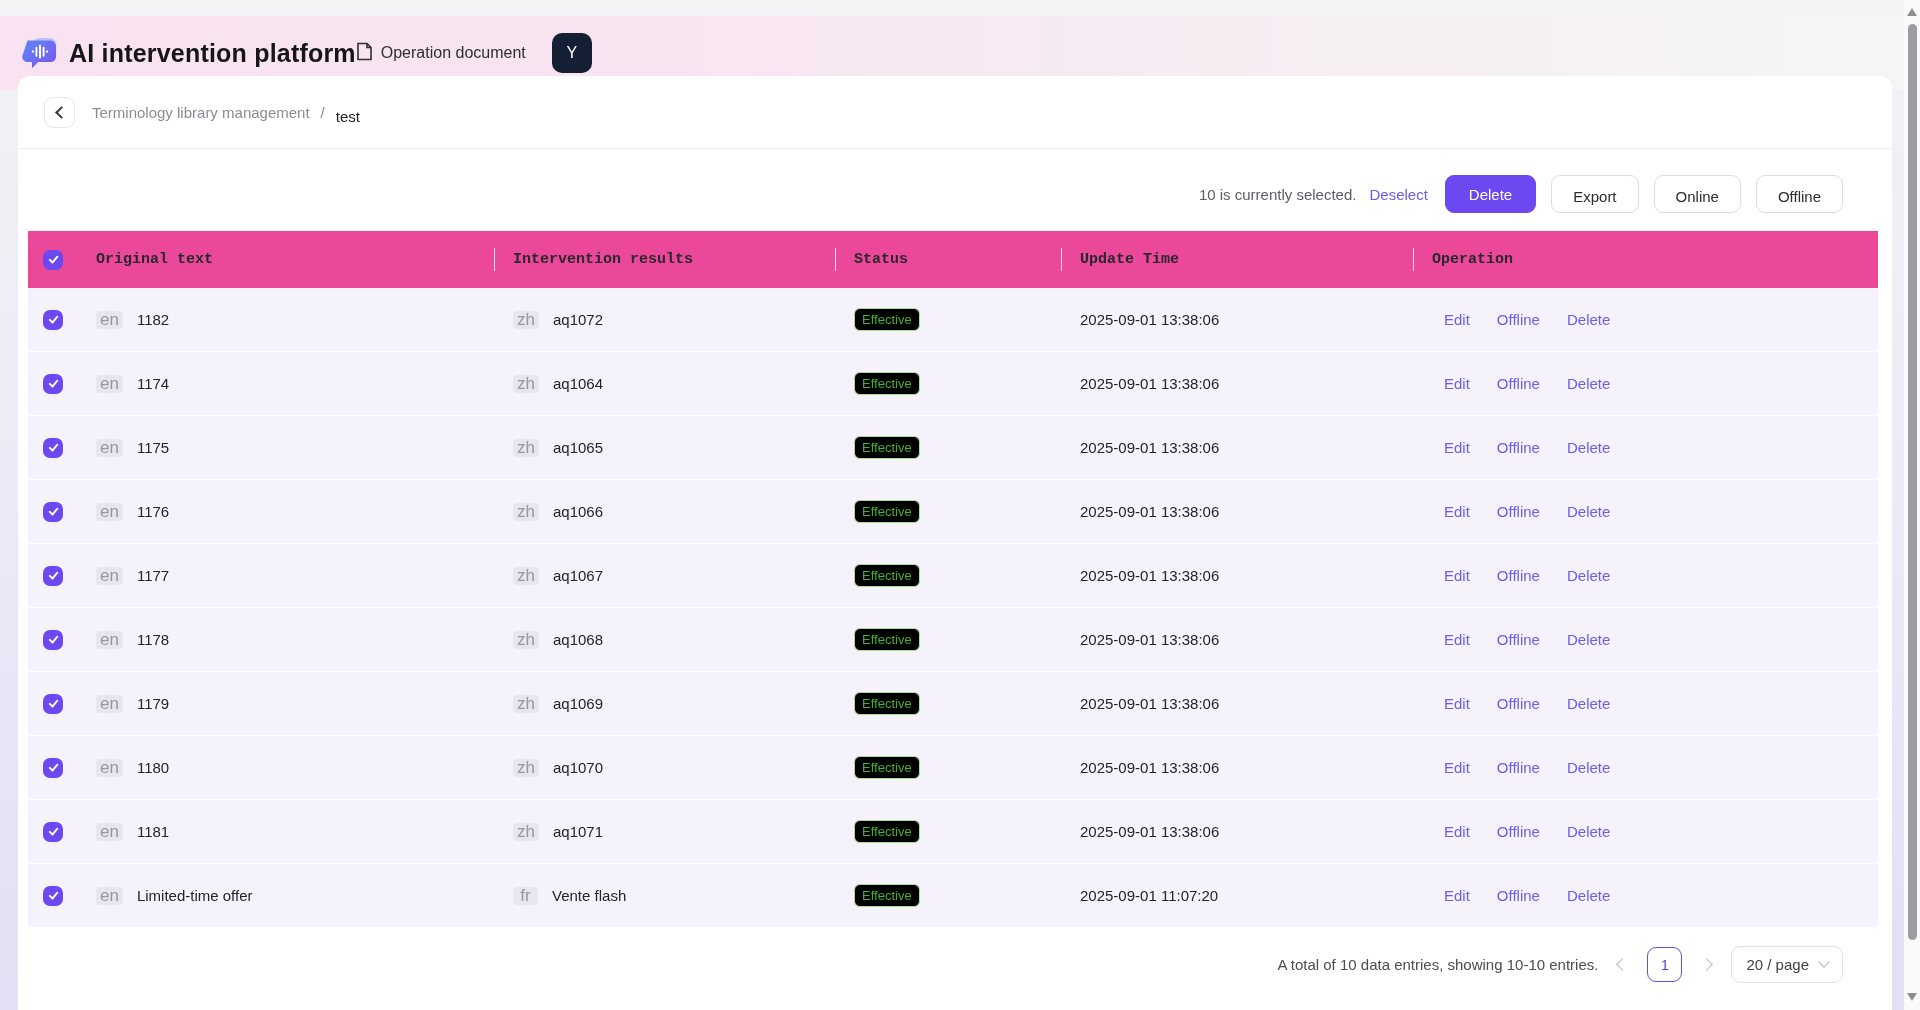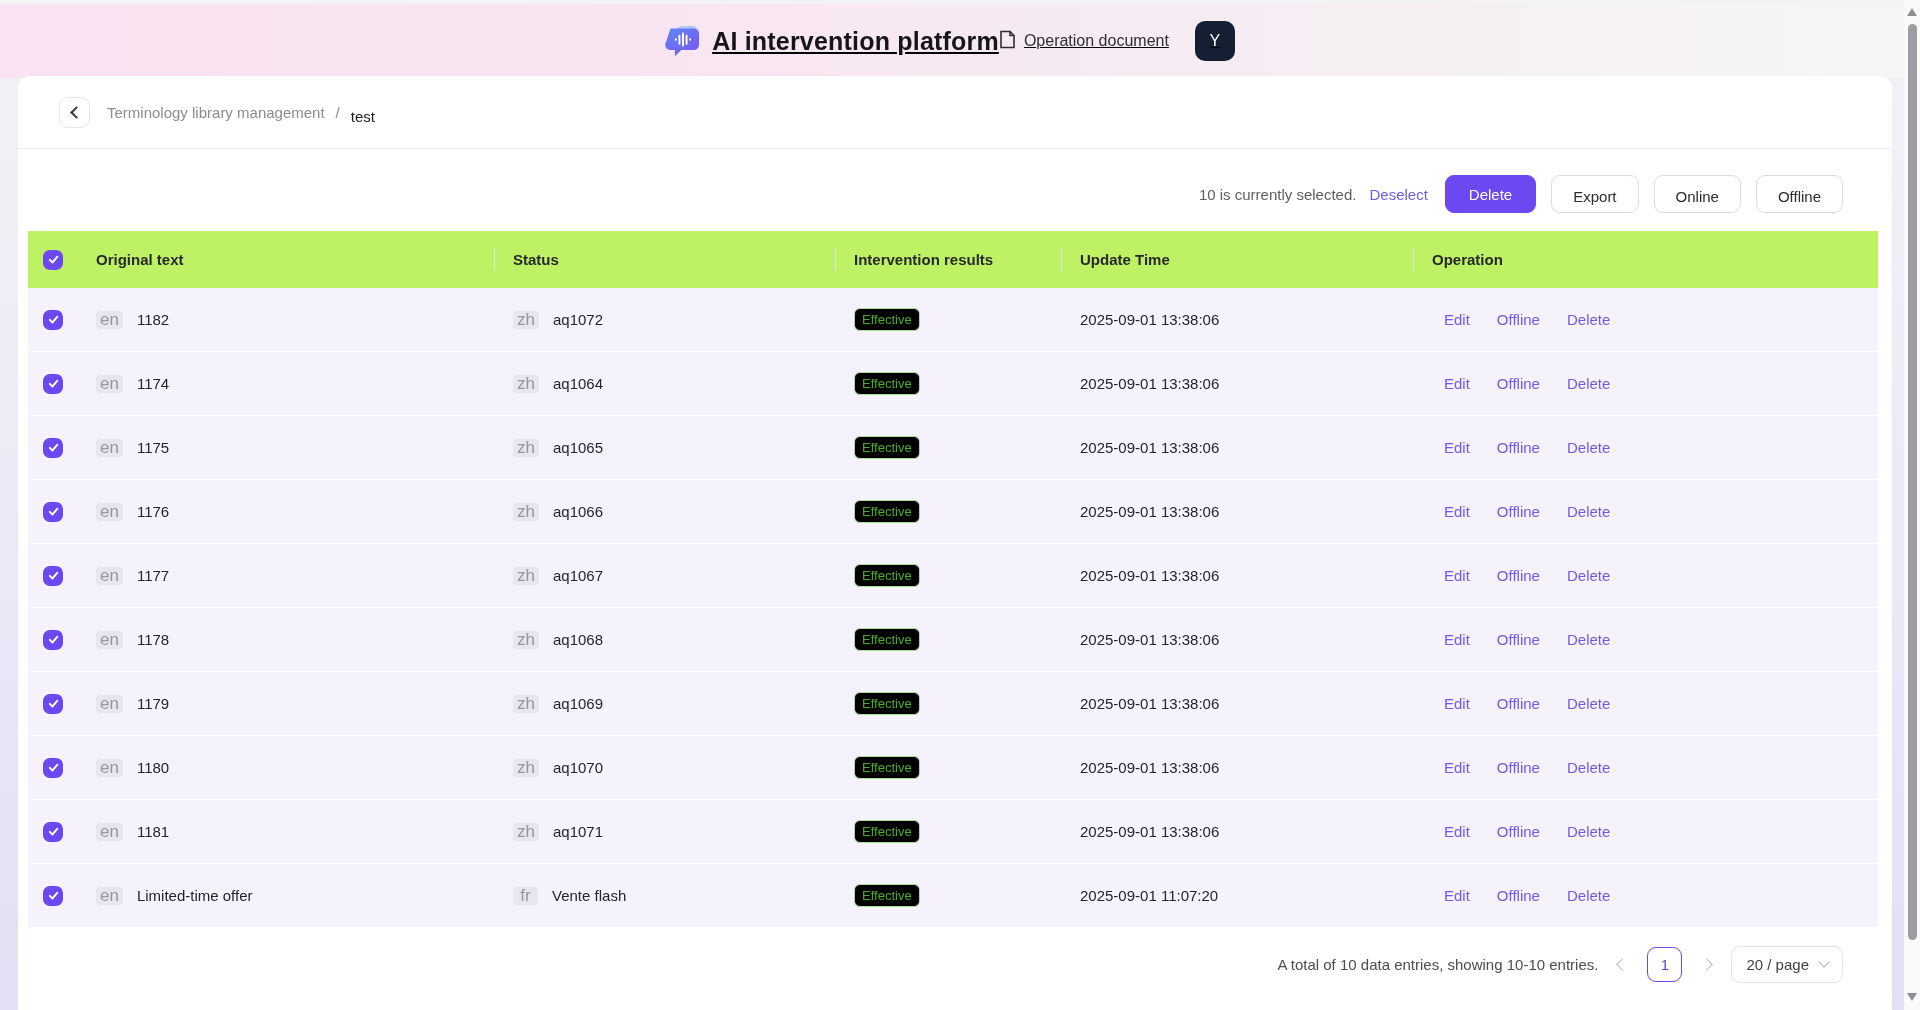--- a/index.html
+++ b/index.html
@@ -1,36 +1,36 @@
 <!DOCTYPE html>
 <html><head>
 <meta charset="utf-8">
 <style>
   * { margin:0; padding:0; box-sizing:border-box; }
   html,body { width:1920px; height:1010px; overflow:hidden;
     font-family:"Liberation Sans", sans-serif; }
   body { background:linear-gradient(180deg,#f3f2f4 0%,#ece8f7 55%,#e3dff4 100%); position:relative; }
 
   
-  .topbar { position:absolute; left:0; top:4px; width:1904px; height:74px;
+  .topbar { position:absolute; left:0; top:16px; width:1904px; height:74px;
     background:linear-gradient(90deg,#f9e2f1 0%,#f8e5f1 35%,#f5eef3 70%,#f6f5f6 100%);
-    display:flex; align-items:center; justify-content:center; padding:0 26px 0 22px;text-decoration:underline; }
+    display:flex; align-items:center; justify-content:flex-start; padding:0 26px 0 22px; }
   .brand { display:flex; align-items:center; gap:11px; }
   .logo { width:36px; height:33px; display:inline-block; }
   .app-title { font-size:25px; font-weight:700; color:#16161a; letter-spacing:.2px; }
   .top-right { display:flex; align-items:center; gap:26px; }
   .doc-link { display:flex; align-items:center; gap:8px; font-size:16px; color:#2e2e33; cursor:pointer; }
   .avatar { width:40px; height:40px; border-radius:10px; background:#141f33; color:#fff;
     font-size:16px; display:flex; align-items:center; justify-content:center; font-weight:500; }
 
   
   .card { position:absolute; left:18px; top:76px; width:1874px; height:934px;
     background:#ffffff; border-radius:12px 12px 0 0; }
 
-  .breadcrumb-row { height:72px; display:flex; align-items:center; padding-left:41px; }
+  .breadcrumb-row { height:72px; display:flex; align-items:center; padding-left:26px; }
   .back-btn { width:31px; height:31px; border-radius:9px; border:1px solid #e7e7e9; background:#fff;
     display:flex; align-items:center; justify-content:center; cursor:pointer; margin-right:17px; }
   .chev { width:9px; height:9px; border-left:2px solid #37373c; border-bottom:2px solid #37373c; display:inline-block; }
   .chev.left { transform:rotate(45deg); margin-left:3px; }
   .crumb-parent { font-size:15px; color:#8c8c91; cursor:pointer; }
   .crumb-sep { font-size:15px; color:#8c8c91; margin:0 11px; }
   .crumb-current { font-size:15px; color:#222226;margin-top:8px; }
   .divider { border-top:1px solid #eeeeef; }
 
   
@@ -38,21 +38,21 @@
     justify-content:flex-end; padding-right:49px; }
   .sel-info { font-size:15px; color:#5d5d63; margin-right:13px; }
   .deselect { font-size:15px; color:#6e5ce6; cursor:pointer; margin-right:17px; text-decoration:none;text-align:center; }
   .btn { height:38px; border-radius:9px; font-size:15px; cursor:pointer; font-family:inherit; }
   .btn.primary { background:#6c48f0; color:#fff; border:1px solid #6c48f0; padding:0 23px; }
   .btn.plain { background:#fff; color:#2b2b30; border:1px solid #dcdcdf; padding:12px 21px; margin-left:15px; }
 
   
   .table { margin:18px 14px 0 10px; width:1850px; }
   .grid-row { display:grid; grid-template-columns:50px 417px 341px 226px 352px 1fr; }
-  .thead { height:57px; background:#bef264; font-size:15px; font-weight:700; color:#28282d; }
+  .thead { height:57px; background:#ec4899; font-size:15px; font-weight:700; color:#28282d;font-family:Liberation Mono, monospace; }
   .cell { display:flex; align-items:center; padding-left:18px; position:relative; }
   .c-check { padding-left:0; justify-content:center; }
   .thead .cell.hsep::after { content:""; position:absolute; right:0; top:17px; height:23px; width:1px; background:#e4e4e7; }
   .trow { height:64px; background:#f5f2fc; border-bottom:1px solid #ffffff; font-size:15px; color:#242428; }
   .checkbox { width:20px; height:20px; border-radius:7px; background:#6c48f0; display:flex;
     align-items:center; justify-content:center; cursor:pointer; }
   .lang-tag { min-width:25px; text-align:center; background:#e8e5f0; color:#97959f;
     font-size:17px; line-height:18px; border-radius:4px; padding:0 4px; margin-right:14px; }
   .badge { font-size:13px; color:#49ae27; background:#000000; border:1px solid #abdd8e;
     border-radius:6px; padding:2px 7px; line-height:17px; }
@@ -144,22 +144,22 @@
   <div class="table">
     <div class="grid-row thead">
       <div class="cell c-check">
         <span class="checkbox">
           <svg width="13" height="13" viewBox="0 0 14 14">
               <path d="M3 7.4 L6 10.2 L11.2 4" stroke="#fff" stroke-width="2.1" fill="none" stroke-linecap="round" stroke-linejoin="round"></path>
             </svg>
         </span>
       </div>
       <div class="cell hsep">Original text</div>
+      <div class="cell hsep">Intervention results</div>
       <div class="cell hsep">Status</div>
-      <div class="cell hsep">Intervention results</div>
       <div class="cell hsep">Update Time</div>
       <div class="cell">Operation</div>
     </div>
     <div id="tbody">
   <div class="grid-row trow">
     <div class="cell c-check">
       <span class="checkbox">
         <svg width="13" height="13" viewBox="0 0 14 14">
                 <path d="M3 7.4 L6 10.2 L11.2 4" stroke="#fff" stroke-width="2.1" fill="none" stroke-linecap="round" stroke-linejoin="round"></path>
               </svg>

